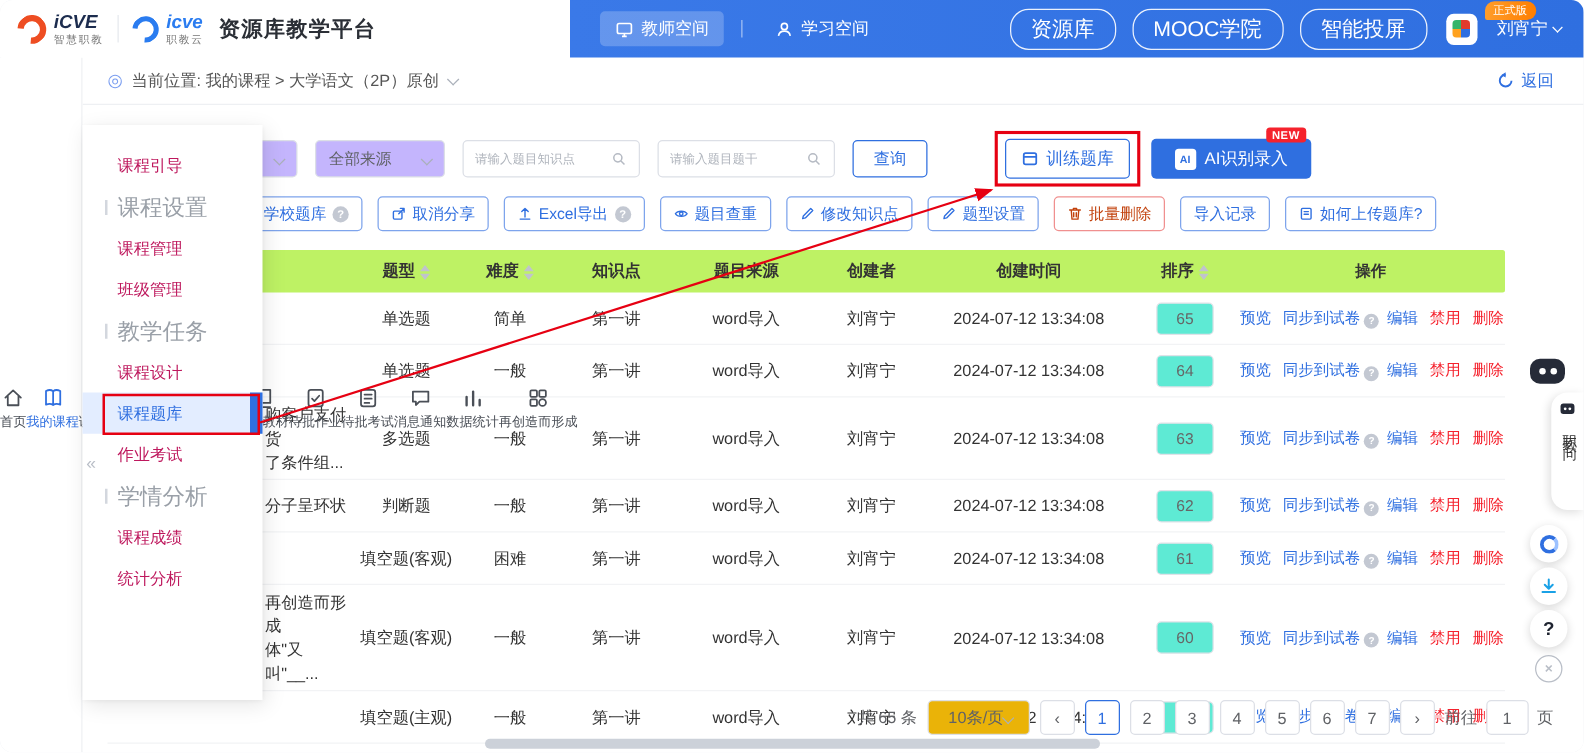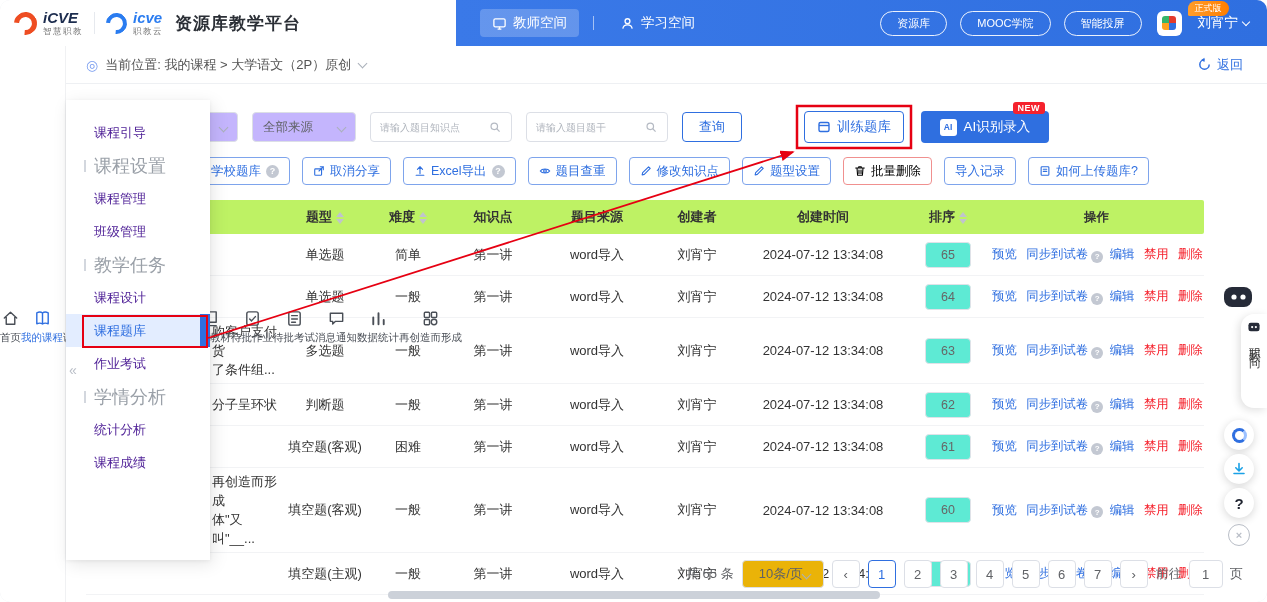--- a/index.html
+++ b/index.html
@@ -17,21 +17,21 @@
   .logo-col{display:flex;flex-direction:column;line-height:1.1;margin-left:6px;}
   .logo-main{font-weight:700;font-size:15px;color:#1c2c4e;font-style:italic;}
   .logo-main.blue{color:#2a7cf0;}
   .logo-sub{font-size:8.5px;color:#777;letter-spacing:1.5px;}
   .logo-div{width:1px;height:22px;background:#e6e9ee;margin:0 11px;}
   .platform-title{font-size:17px;color:#2b2f36;font-weight:600;margin-left:12px;letter-spacing:1px;white-space:nowrap;}
   .nav-chip{display:flex;align-items:center;gap:6px;font-size:13.5px;white-space:nowrap;cursor:pointer;padding:5px 12px;border-radius:4px;}
   .nav-chip.active{background:rgba(255,255,255,.22);}
   .nav-chip svg{width:15px;height:15px;stroke:#fff;fill:none;stroke-width:1.4;}
   .nav-divider{width:1px;height:14px;background:rgba(255,255,255,.55);margin:0 14px;}
-  .pill{border:1px solid rgba(255,255,255,.9);border-radius:15px;padding:4px 16px;font-size:11px;margin-left:13px;white-space:nowrap;cursor:pointer;}
+  .pill{border:1px solid rgba(255,255,255,.9);border-radius:15px;padding:4px 16px;font-size:17px;margin-left:13px;white-space:nowrap;cursor:pointer;}
   .pills{margin-left:auto;display:flex;align-items:center;}
   .appicon{width:25px;height:25px;background:#fff;border-radius:6px;margin-left:15px;display:grid;place-items:center;flex:none;}
   .appicon i{display:block;width:14px;height:14px;border-radius:3px;background:conic-gradient(#e33b2c 0 90deg,#2f6fe0 90deg 180deg,#ffa21f 180deg 270deg,#35b56a 270deg);}
   .user-block{position:relative;margin-left:16px;display:flex;align-items:center;gap:5px;font-size:13.5px;cursor:pointer;}
   .version-badge{position:absolute;top:-13px;left:-10px;background:linear-gradient(90deg,#ff9d2b,#ff7e00);font-size:9px;padding:1px 7px;border-radius:8px 8px 8px 2px;white-space:nowrap;color:#fff;}
   .chev{width:7px;height:7px;border-right:1.4px solid #aab0ba;border-bottom:1.4px solid #aab0ba;transform:rotate(45deg);display:inline-block;flex:none;}
   .chev.white{border-color:#fff;width:6px;height:6px;margin-top:-3px;}
 
   
   .sidebar{position:absolute;top:46px;left:0;width:66px;bottom:0;background:#fff;border-right:1px solid #f0f1f3;display:flex;align-items:center;padding-top:6px;z-index:30;}
@@ -60,21 +60,21 @@
   .query-btn{height:30px;width:60px;border:1px solid #2f6fe0;border-radius:4px;color:#2f6fe0;background:#fff;font-size:13px;flex:none;}
   .train-btn{height:32px;width:100px;margin-left:62px;border:1px solid #2f6fe0;border-radius:4px;color:#2f6fe0;background:#fff;font-size:13.5px;display:flex;align-items:center;justify-content:center;gap:6px;flex:none;}
   .train-btn svg{width:14px;height:14px;stroke:#2f6fe0;fill:none;stroke-width:1.4;}
   .ai-btn{position:relative;height:32px;width:128px;margin-left:17px;background:#2f6fe0;border-radius:4px;color:#fff;font-size:13.5px;display:flex;align-items:center;justify-content:center;gap:7px;flex:none;}
   .ai-chip{width:17px;height:17px;background:#fff;border-radius:3px;color:#2f6fe0;font-size:8.5px;font-weight:700;display:flex;align-items:center;justify-content:center;}
   .new-badge{position:absolute;top:-9px;right:4px;background:#f5222d;color:#fff;font-size:9px;font-weight:700;padding:1px 5px;border-radius:3px;letter-spacing:.5px;}
 
   .toolbar-row{position:absolute;top:73px;left:0;right:0;height:28px;display:flex;align-items:center;gap:12px;padding-left:134px;}
   .tbtn{height:28px;display:inline-flex;align-items:center;gap:5px;padding:0 10px;border:1px solid #7ea4ec;color:#2f6fe0;border-radius:4px;font-size:12.5px;background:#fff;white-space:nowrap;flex:none;}
   .tbtn svg{width:12px;height:12px;stroke:currentColor;fill:none;stroke-width:1.3;stroke-linecap:round;stroke-linejoin:round;}
-  .tbtn.danger{border-color:#f0908f;color:#000000;}
+  .tbtn.danger{border-color:#f0908f;color:#c2410c;}
   .qhelp{display:inline-flex;width:13px;height:13px;border-radius:50%;background:#c3c8d2;color:#fff;font-size:9px;font-weight:700;align-items:center;justify-content:center;flex:none;}
 
   
   .qtable{position:absolute;top:116px;left:20px;width:1118px;font-size:13px;}
   .thead{display:flex;align-items:center;background:#bef264;height:34px;color:#333;font-weight:700;border-radius:2px;}
   .th,.td{flex:none;text-align:center;}
   .c-stem{width:195px;text-align:left;}
   .c-type{width:88px;}
   .c-diff{width:78px;}
   .c-know{width:92px;}
@@ -100,21 +100,21 @@
   .pg-total{white-space:nowrap;}
   .pg-size{width:82px;height:28px;border:1px solid #dcdfe6;border-radius:4px;display:flex;align-items:center;justify-content:space-between;padding:0 16px;background:#eab308;cursor:pointer;white-space:nowrap;}
   .pbox{min-width:28px;height:28px;border:1px solid #dcdfe6;border-radius:4px;display:inline-flex;align-items:center;justify-content:center;background:#fff;color:#606266;font-size:13px;flex:none;}
   .pbox.active{border-color:#2f6fe0;color:#2f6fe0;}
   .pages{display:flex;gap:8px;}
   .goto{display:flex;align-items:center;gap:7px;white-space:nowrap;}
   .goto input{width:34px;height:28px;border:1px solid #dcdfe6;border-radius:4px;text-align:center;font-size:13px;color:#606266;outline:none;}
 
   
   .submenu{position:absolute;top:100px;left:66px;width:144px;height:460px;background:#fff;box-shadow:3px 4px 16px rgba(0,0,0,.10),0 1px 4px rgba(0,0,0,.06);z-index:40;padding-top:16px;}
-  .sm-item{height:33px;line-height:33px;padding-left:28px;font-size:13px;color:#4c1d95;cursor:pointer;position:relative;white-space:nowrap;}
+  .sm-item{height:33px;line-height:33px;padding-left:28px;font-size:13px;color:#be185d;cursor:pointer;position:relative;white-space:nowrap;}
   .sm-item.active{background:#e3edff;color:#2f6fe0;}
   .sm-item.active::after{content:"";position:absolute;right:0;top:0;bottom:0;width:10px;background:#2f6fe0;}
   .sm-section{height:33px;display:flex;align-items:center;gap:8px;padding-left:18px;font-size:18px;color:#9aa0a8;white-space:nowrap;}
   .sm-section::before{content:"";width:2px;height:12px;background:#d3d7de;flex:none;}
   .collapse-handle{position:absolute;left:3px;top:262px;color:#b9bec7;font-size:14px;cursor:pointer;}
 
   
   .annotation{position:absolute;inset:0;z-index:60;pointer-events:none;}
 
   
@@ -569,22 +569,22 @@
   <nav class="submenu">
     <div class="sm-item">课程引导</div>
     <div class="sm-section">课程设置</div>
     <div class="sm-item">课程管理</div>
     <div class="sm-item">班级管理</div>
     <div class="sm-section">教学任务</div>
     <div class="sm-item">课程设计</div>
     <div class="sm-item active">课程题库</div>
     <div class="sm-item">作业考试</div>
     <div class="sm-section">学情分析</div>
+    <div class="sm-item">课程成绩</div>
     <div class="sm-item">统计分析</div>
-    <div class="sm-item">课程成绩</div>
     <span class="collapse-handle">«</span>
   </nav>
 
   <svg class="annotation" width="1267" height="602" viewBox="0 0 1267 602">
     <defs>
       <marker id="arrh" markerWidth="10" markerHeight="8" refX="7" refY="3" orient="auto">
         <path d="M0,0 L8,3 L0,6 Z" fill="#e60012"></path>
       </marker>
     </defs>
     <rect x="83" y="316" width="124" height="31" fill="none" stroke="#e60012" stroke-width="2"></rect>

